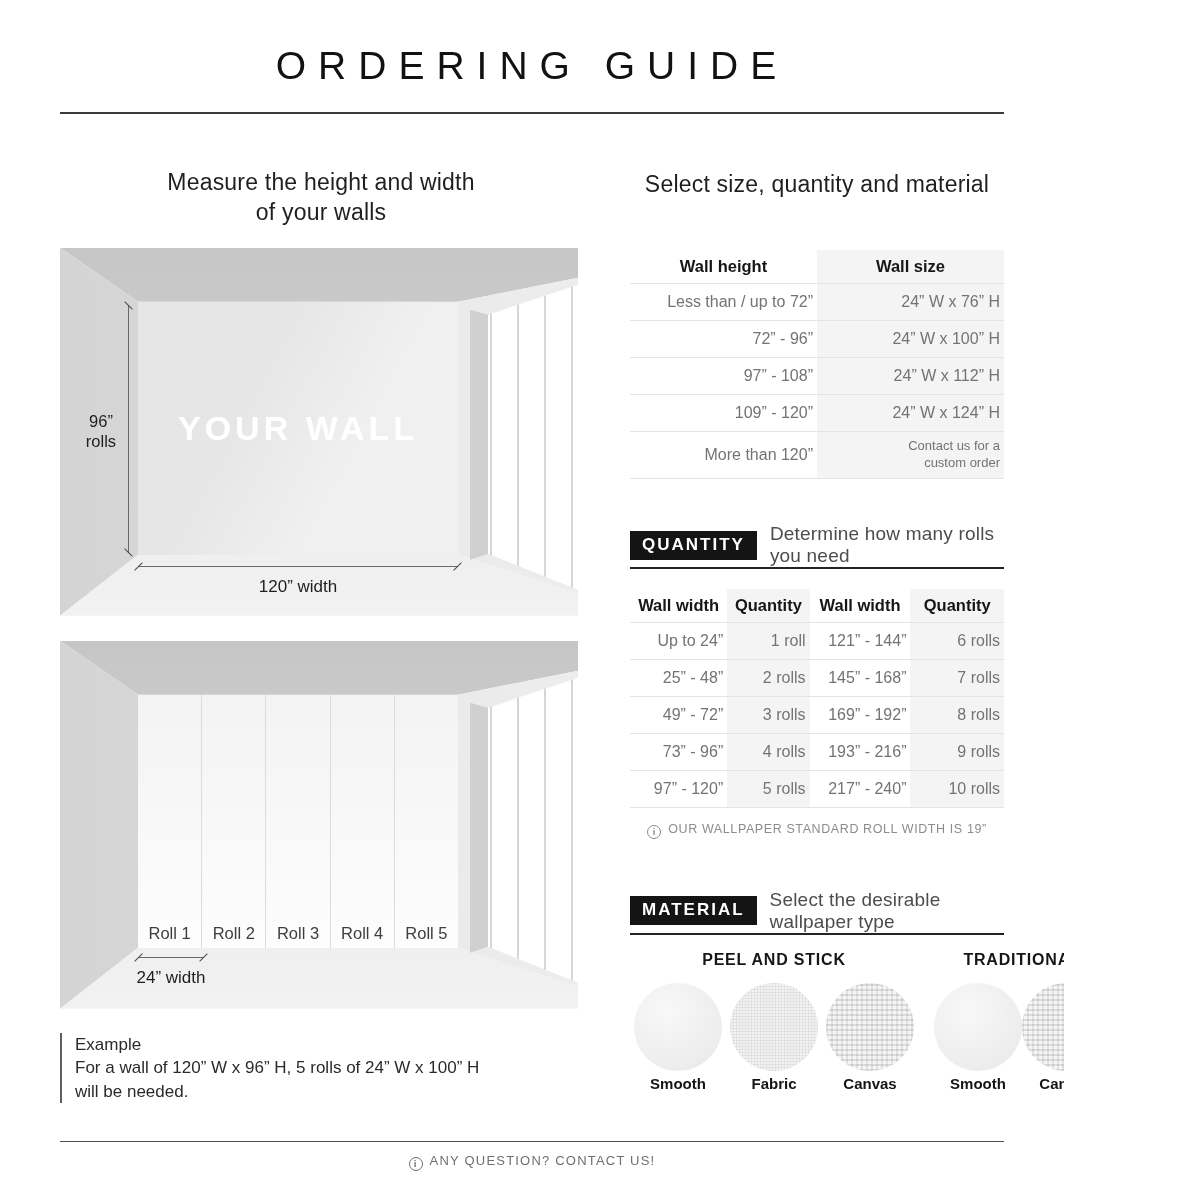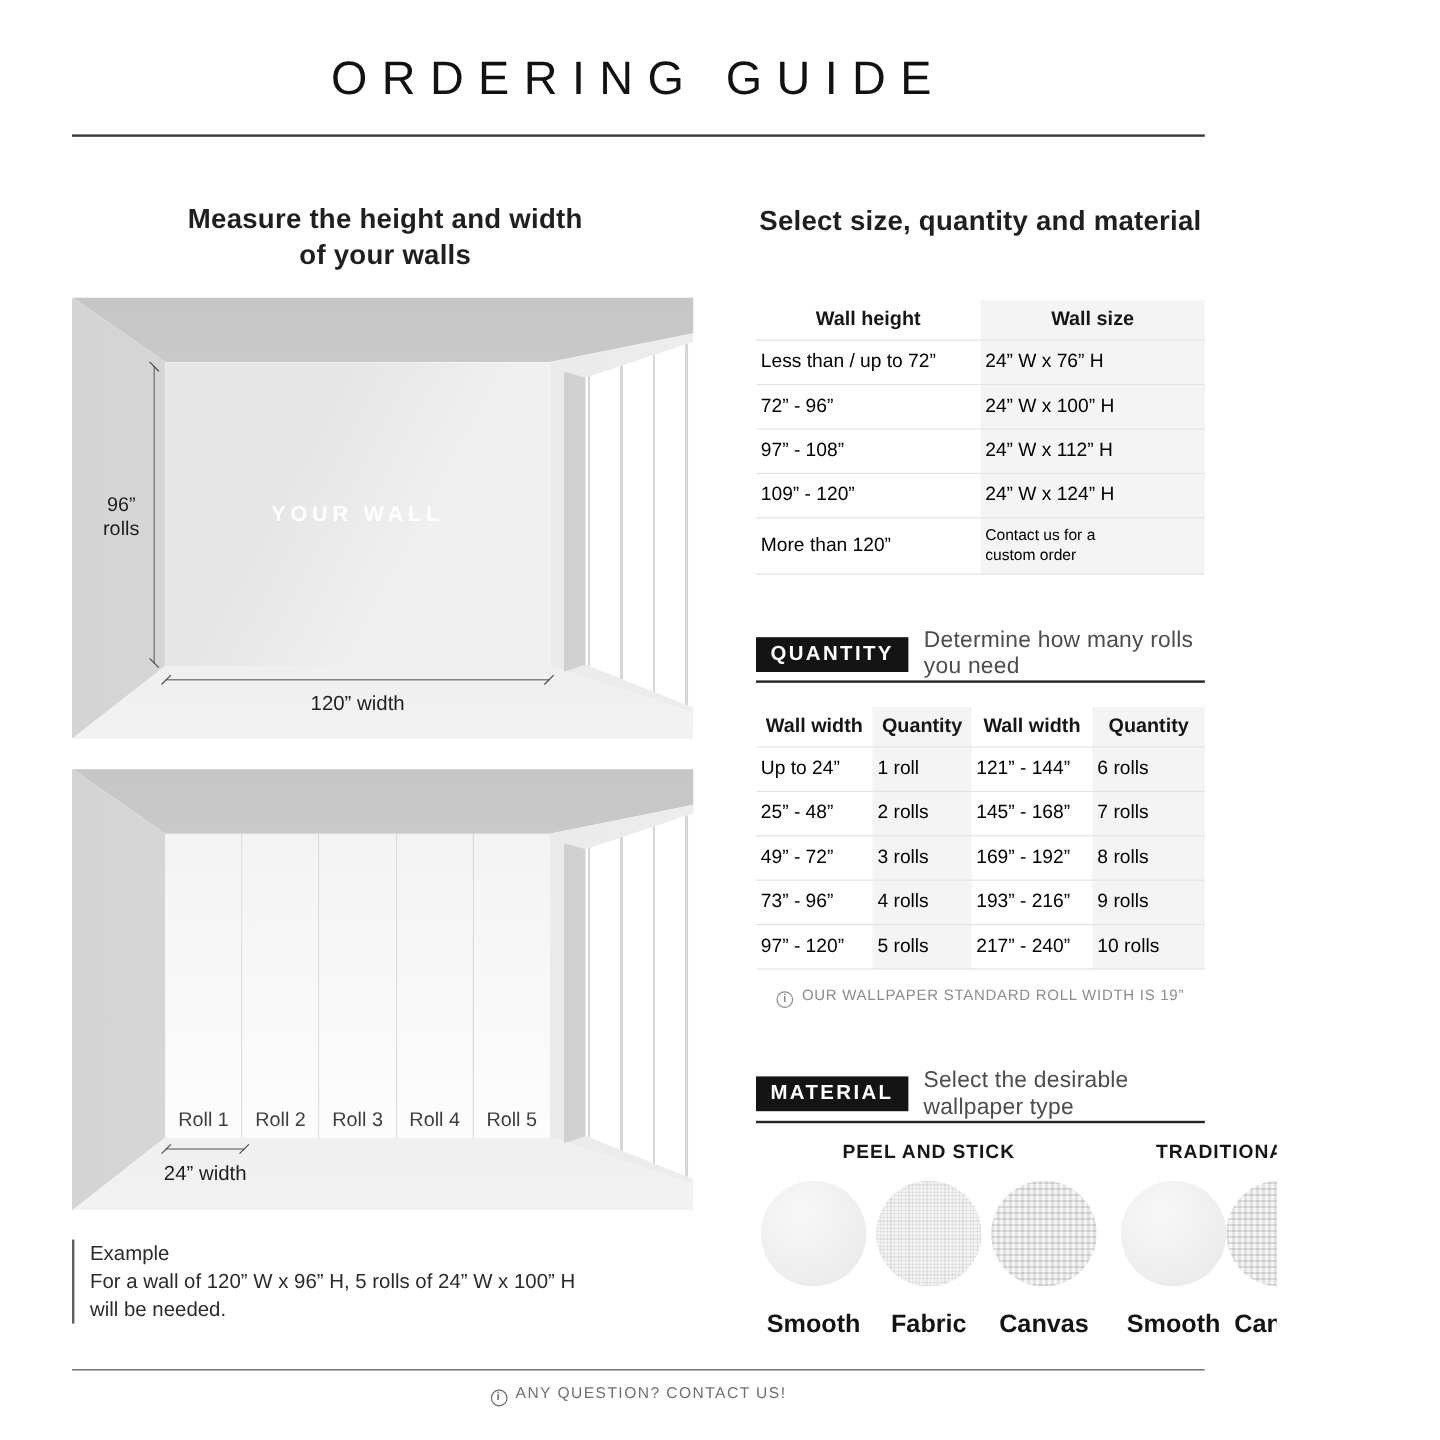--- a/index.html
+++ b/index.html
@@ -10,36 +10,36 @@
   }
   
   .header { text-align:center; padding-top:44px; }
   .title { font-size:39px; font-weight:500; letter-spacing:12px; color:#121212; }
   .title-rule { margin:24px 60px 0 60px; border-top:2px solid #3a3a3a; }
 
   
   .columns { display:flex; padding:0 60px; gap:48px; }
   .col-left { width:522px; flex:0 0 522px; }
   .col-right { flex:1; min-width:0; }
-  .col-heading { font-size:23px; font-weight:700; color:#1f1f1f; text-align:center; line-height:1.32; margin-top:53px; letter-spacing:0.2px; }
+  .col-heading { font-size:23px; font-weight:400; color:#1f1f1f; text-align:center; line-height:1.32; margin-top:53px; letter-spacing:0.2px; }
 
   
   .room { position:relative; width:518px; height:368px; margin-top:20px; background:#fff; }
   .room2 { margin-top:25px; }
   .room .layer { position:absolute; inset:0; }
   .r-ceiling { clip-path:polygon(0px 0px, 518px 0px, 518px 30px, 398px 54px, 78px 54px); background:linear-gradient(180deg,#c6c6c6,#dadada); }
   .r-left-wall { clip-path:polygon(0px 0px, 78px 54px, 78px 307px, 0px 368px); background:linear-gradient(90deg,#d4d4d4,#e1e1e1); }
   .r-floor { clip-path:polygon(0px 368px, 78px 307px, 398px 307px, 518px 346px, 518px 368px); background:linear-gradient(180deg,#e3e3e3,#f2f2f2); }
   .r-right-wall { clip-path:polygon(398px 54px, 518px 30px, 518px 346px, 398px 307px); background:linear-gradient(90deg,#e2e2e2,#ededed); }
   .r-window-frame { clip-path:polygon(410px 62px, 428px 67px, 428px 306px, 410px 312px); background:#d0d0d0; }
   .r-window { clip-path:polygon(428px 67px, 518px 37px, 518px 342px, 428px 306px);
     background:repeating-linear-gradient(90deg,#ffffff 0px,#ffffff 25px,#d6d6d6 25px,#d6d6d6 27px); }
   .r-back { position:absolute; left:78px; top:54px; width:320px; height:253px; }
   .r-back1 { background:linear-gradient(118deg,#e6e6e6 35%,#f0f0f0 65%); display:flex; align-items:center; justify-content:center; }
-  .wall-text { color:#ffffff; font-size:18px; font-weight:700; letter-spacing:4px; }
+  .wall-text { color:#ffffff; font-size:34px; font-weight:700; letter-spacing:4px; }
   .r-back2 { background:#f3f3f3; display:flex; }
   .panel { flex:1; position:relative; background:linear-gradient(180deg,#f3f3f3,#fdfdfd); border-right:1px solid #dcdcdc;padding-left:36px; }
   .panel:last-child { border-right:none; }
   .panel-label { position:absolute; bottom:5px; left:0; width:100%; text-align:center; font-size:16.5px; color:#3e3e3e; }
 
   .dim-v { position:absolute; left:68px; top:57px; width:1px; height:248px; background:#6a6a6a; }
   .dim-v::before,.dim-v::after { content:""; position:absolute; width:11px; height:1px; background:#4a4a4a; left:-5px; transform:rotate(45deg); }
   .dim-v::before { top:0; } .dim-v::after { bottom:0; }
   .dim-v-label { position:absolute; left:4px; top:163px; width:74px; text-align:center; font-size:16.5px; color:#1e1e1e; line-height:1.25; }
   .dim-h { position:absolute; height:1px; background:#6a6a6a; }
@@ -57,21 +57,21 @@
   .col-heading-right { margin-top:55px; }
   .section { margin-top:51px; }
   .section-quantity { margin-top:44px; }
   .section-material { margin-top:50px; }
   .sec-header { display:flex; align-items:center; border-bottom:2px solid #242424; padding-bottom:0; }
   .badge { display:inline-block; background:#141414; color:#ffffff; font-size:17px; font-weight:700; letter-spacing:2px; padding:4px 12px 5px 12px; }
   .sec-sub { margin-left:13px; font-size:19px; color:#4d4d4d; letter-spacing:0.2px; }
 
   table { width:100%; border-collapse:collapse; margin-top:20px; }
   th { font-size:16.5px; font-weight:700; color:#161616; padding:7px 4px; text-align:center; border-bottom:1px solid #e4e4e4; }
-  td { font-size:16px; color:#000000; padding:9px 4px; text-align:left; border-bottom:1px solid #e4e4e4; }
+  td { font-size:16px; color:#737373; padding:9px 4px; text-align:right; border-bottom:1px solid #e4e4e4; }
   .alt-col { background:#f4f4f4; }
   .contact-cell { font-size:13px; line-height:1.3; padding:6px 4px; }
   .contact-cell span { display:inline-block; max-width:132px; }
   .qty-table col.c1 { width:26%; } .qty-table col.c2 { width:22%; }
   .qty-table col.c3 { width:27%; } .qty-table col.c4 { width:25%; }
 
   .note { margin-top:14px; text-align:center; font-size:12.5px; letter-spacing:0.6px; color:#8c8c8c; }
   .info-icon { display:inline-flex; width:14px; height:14px; border:1px solid currentColor; border-radius:50%; align-items:center; justify-content:center; font-size:9.5px; font-style:normal; vertical-align:-2px; margin-right:7px; }
   .info-icon i { font-style:normal; font-weight:600; }
 
@@ -85,21 +85,21 @@
   .swatch-row { display:flex; justify-content:space-around; margin-top:14px; }
   .swatch-cell { text-align:center; }
   .sw { width:88px; height:88px; border-radius:50%; margin:0 auto; }
   .sw-smooth { background:radial-gradient(circle at 38% 32%, #f8f8f8, #ededed 68%, #e7e7e7 100%); }
   .sw-fabric { background-color:#f2f2f2;
     background-image:repeating-linear-gradient(0deg, rgba(0,0,0,0.055) 0 1px, transparent 1px 3px),
                      repeating-linear-gradient(90deg, rgba(0,0,0,0.055) 0 1px, transparent 1px 3px); }
   .sw-canvas { background-color:#f5f5f5;
     background-image:repeating-linear-gradient(0deg, rgba(0,0,0,0.10) 0 2px, transparent 2px 5px),
                      repeating-linear-gradient(90deg, rgba(0,0,0,0.08) 0 2px, transparent 2px 5px); }
-  .sw-label { margin-top:20px; font-size:21px; font-weight:600; color:#141414; }
+  .sw-label { margin-top:4px; font-size:15px; font-weight:600; color:#141414; }
 
   
   .footer { position:absolute; top:1141px; left:60px; right:60px; border-top:1px solid #4f4f4f; text-align:center; padding-top:11px; font-size:13px; letter-spacing:1.2px; color:#6f6f6f; }
 </style>
 </head>
 <body>
 
 <div class="page">
 
   <div class="header">

